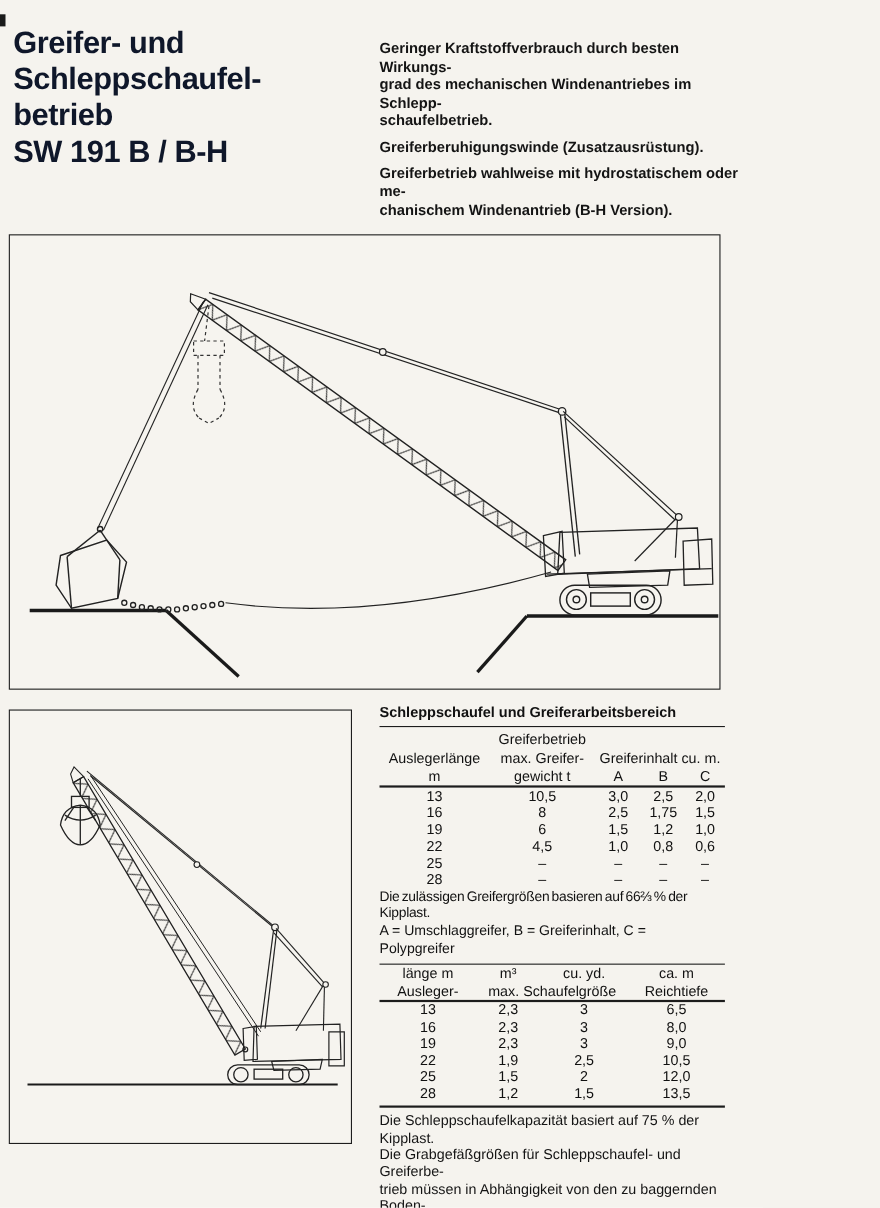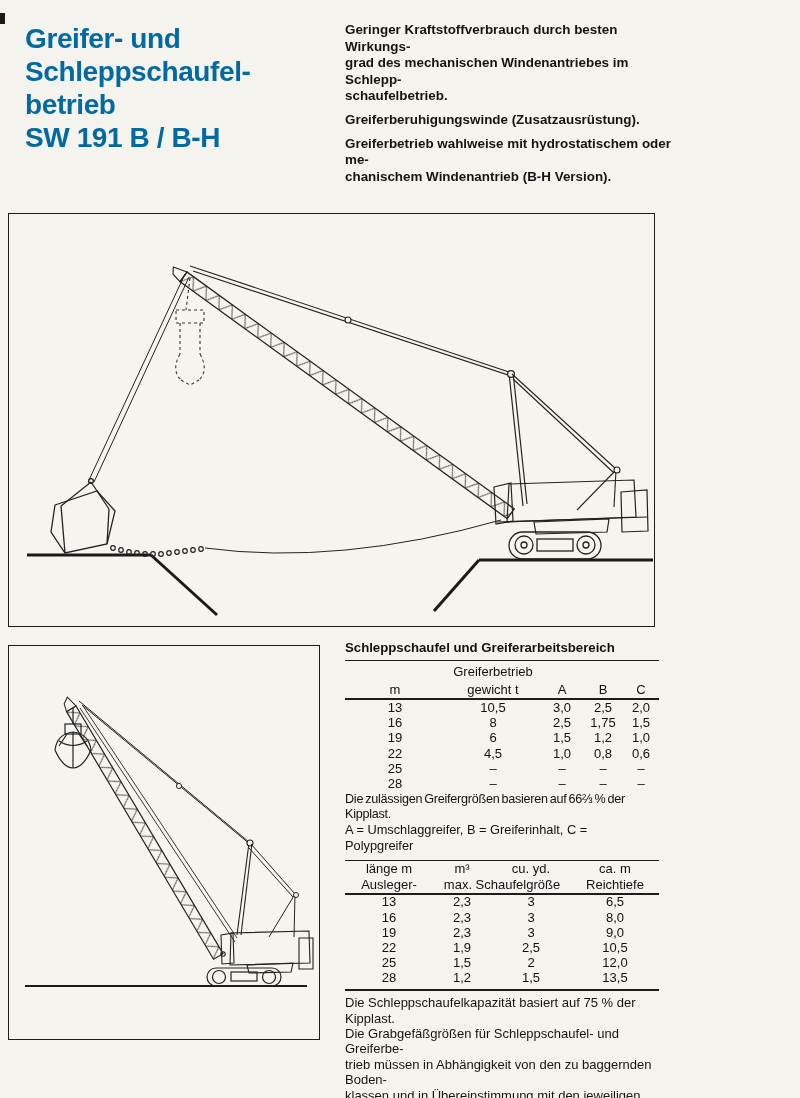--- a/index.html
+++ b/index.html
@@ -9,23 +9,23 @@
     background:#f5f3ee;
     font-family:"Liberation Sans", sans-serif;
     color:#111;
     overflow:hidden;
   }
   .scan-mark{position:absolute;left:0;top:13px;width:5px;height:11px;background:#1a1a1a;}
   
   .title{
     position:absolute;left:12px;top:22px;width:320px;
     font-size:28px;line-height:33px;font-weight:bold;letter-spacing:-0.4px;
-    white-space:pre-line;color:#0369a1;margin-left:13px;
+    white-space:pre-line;color:#0f172a;
   }
-  .intro{position:absolute;left:345px;top:22px;width:340px;}
+  .intro{position:absolute;left:345px;top:36px;width:340px;}
   .intro p{
     margin:0 0 7px 0;
     font-size:13.4px;line-height:16.6px;font-weight:bold;
     white-space:pre-line;color:#141414;
   }
   
   .fig{position:absolute;background:#f6f4ef;border:1.6px solid #1d1d1d;}
   .fig-main{left:8px;top:213px;width:645px;height:412px;}
   .fig-small{left:8px;top:645px;width:310px;height:393px;}
   .fig svg{display:block;width:100%;height:100%;}
@@ -240,20 +240,25 @@
     <p class="tbl-title">Schleppschaufel und Greiferarbeitsbereich</p>
     <div class="rule"></div>
 
     <div>
       <div class="t1grid hdr">
         <div class="hcell"></div>
         <div class="hcell">Greiferbetrieb</div>
         <div class="hcell span3"></div>
       </div>
       <div class="t1grid">
+        <div class="hcell">Auslegerlänge</div>
+        <div class="hcell">max. Greifer-</div>
+        <div class="hcell span3">Greiferinhalt cu. m.</div>
+      </div>
+      <div class="t1grid">
         <div class="hcell">m</div>
         <div class="hcell">gewicht t</div>
         <div class="hcell">A</div>
         <div class="hcell">B</div>
         <div class="hcell">C</div>
       </div>
       <div class="rule thick"></div>
       <div class="rows">
         <div class="t1grid">
           <div class="cell">13</div>

